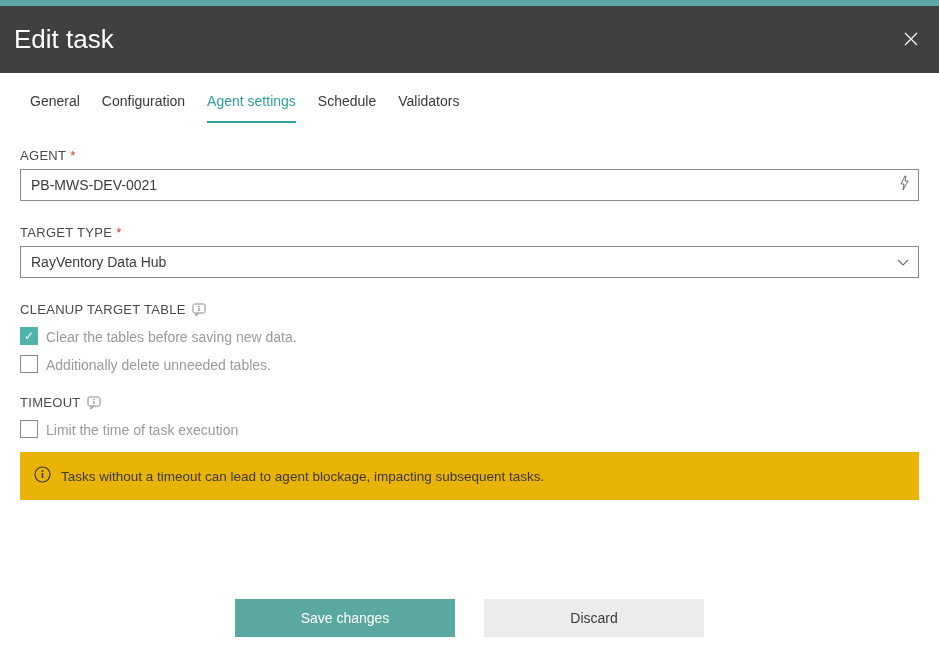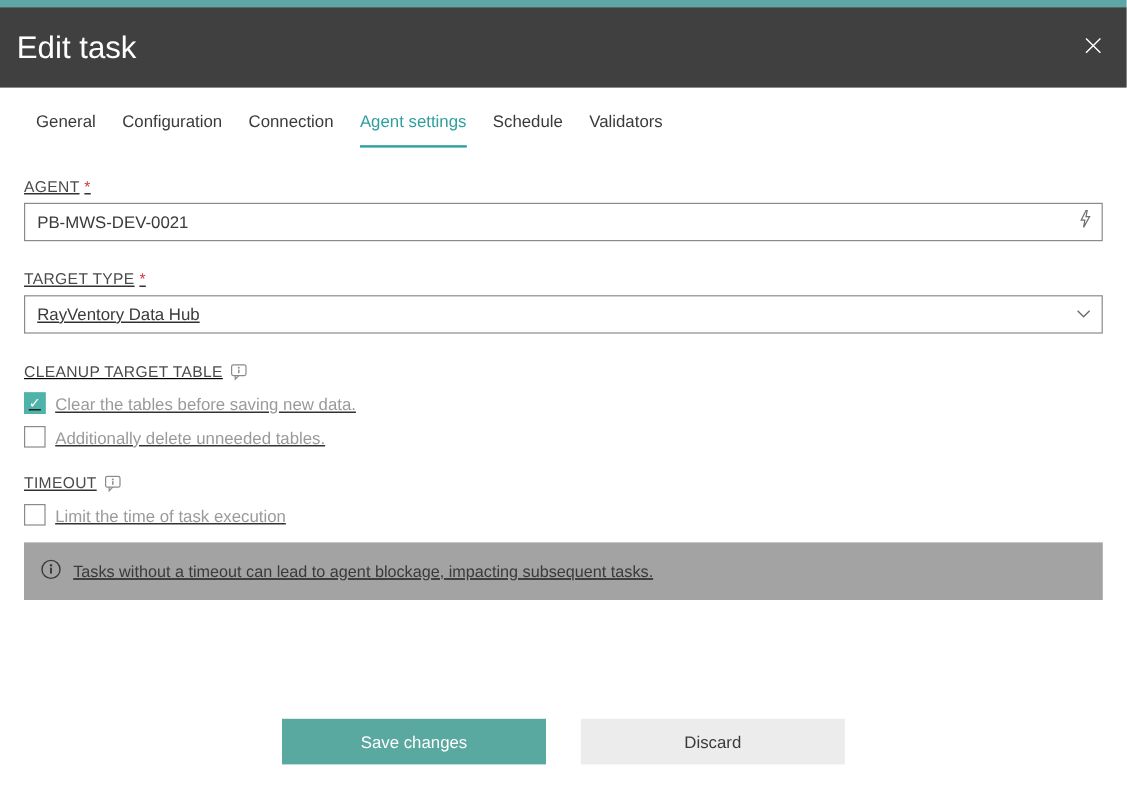--- a/index.html
+++ b/index.html
@@ -50,21 +50,20 @@
       color: #3a3a3a;
       cursor: pointer;
       border-bottom: 2px solid transparent;
     }
     .tab.active {
       color: #2f9e9e;
       border-bottom: 2px solid #2f9e9e;
     }
     .content {
       padding: 24px 20px 0 20px;
-      text-decoration: underline;
     }
     .field-label {
       font-size: 13px;
       color: #4a4a4a;
       letter-spacing: 0.3px;
       margin-bottom: 6px;
       display: flex;
       align-items: center;
     }
     .required-asterisk {
@@ -151,21 +150,21 @@
       line-height: 1;
     }
     .checkbox-label {
       font-size: 14px;
       color: #9a9a9a;
     }
     .section-gap {
       margin-top: 22px;
     }
     .info-banner {
-      background: #a3a3a3;
+      background: #eab308;
       padding: 14px 14px;
       display: flex;
       align-items: center;
       margin-top: 14px;
       font-size: 13.5px;
       color: #3a3a3a;
     }
     .info-circle {
       margin-right: 10px;
       flex-shrink: 0;
@@ -206,21 +205,20 @@
   <div class="close-btn">
     <svg width="16" height="16" viewBox="0 0 16 16" fill="none">
       <path d="M2 2 L14 14 M14 2 L2 14" stroke="#ffffff" stroke-width="1.2"></path>
     </svg>
   </div>
 </div>
 
 <div class="tabs">
   <div class="tab">General</div>
   <div class="tab">Configuration</div>
-  <div class="tab">Connection</div>
   <div class="tab active">Agent settings</div>
   <div class="tab">Schedule</div>
   <div class="tab">Validators</div>
 </div>
 
 <div class="content">
 
   <div class="field-label">
     <span>AGENT</span>
     <span class="required-asterisk">*</span>

